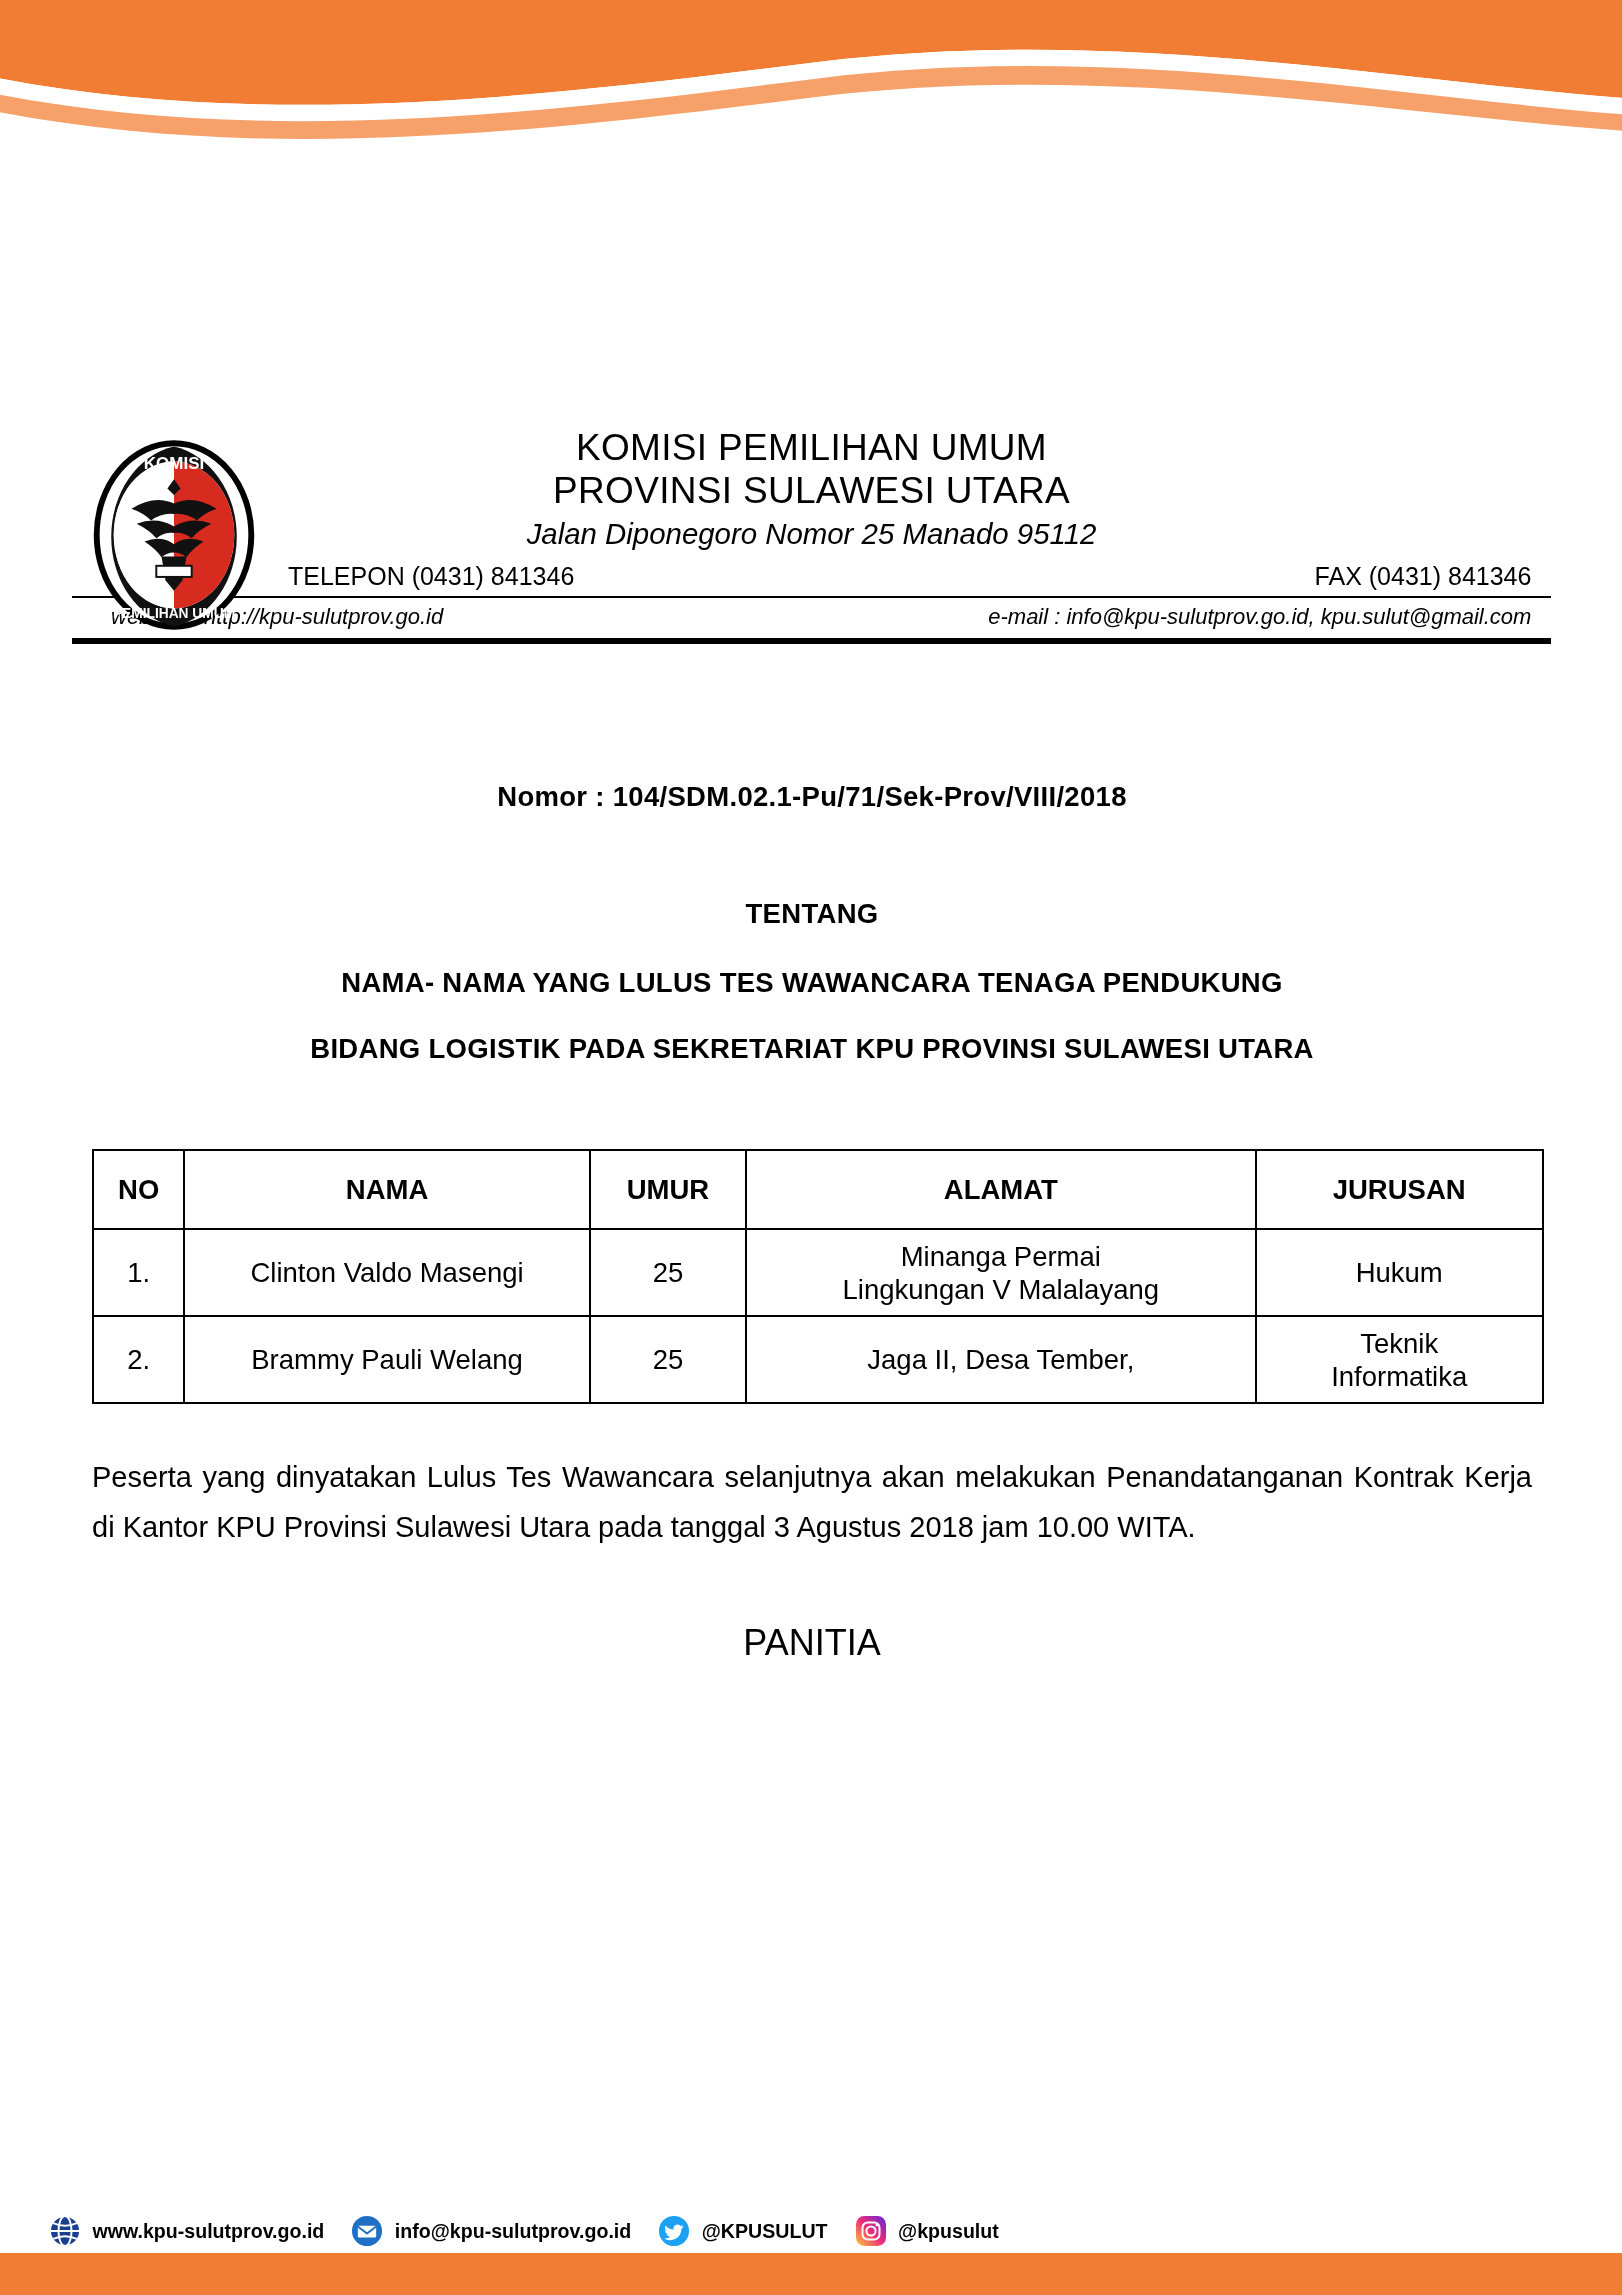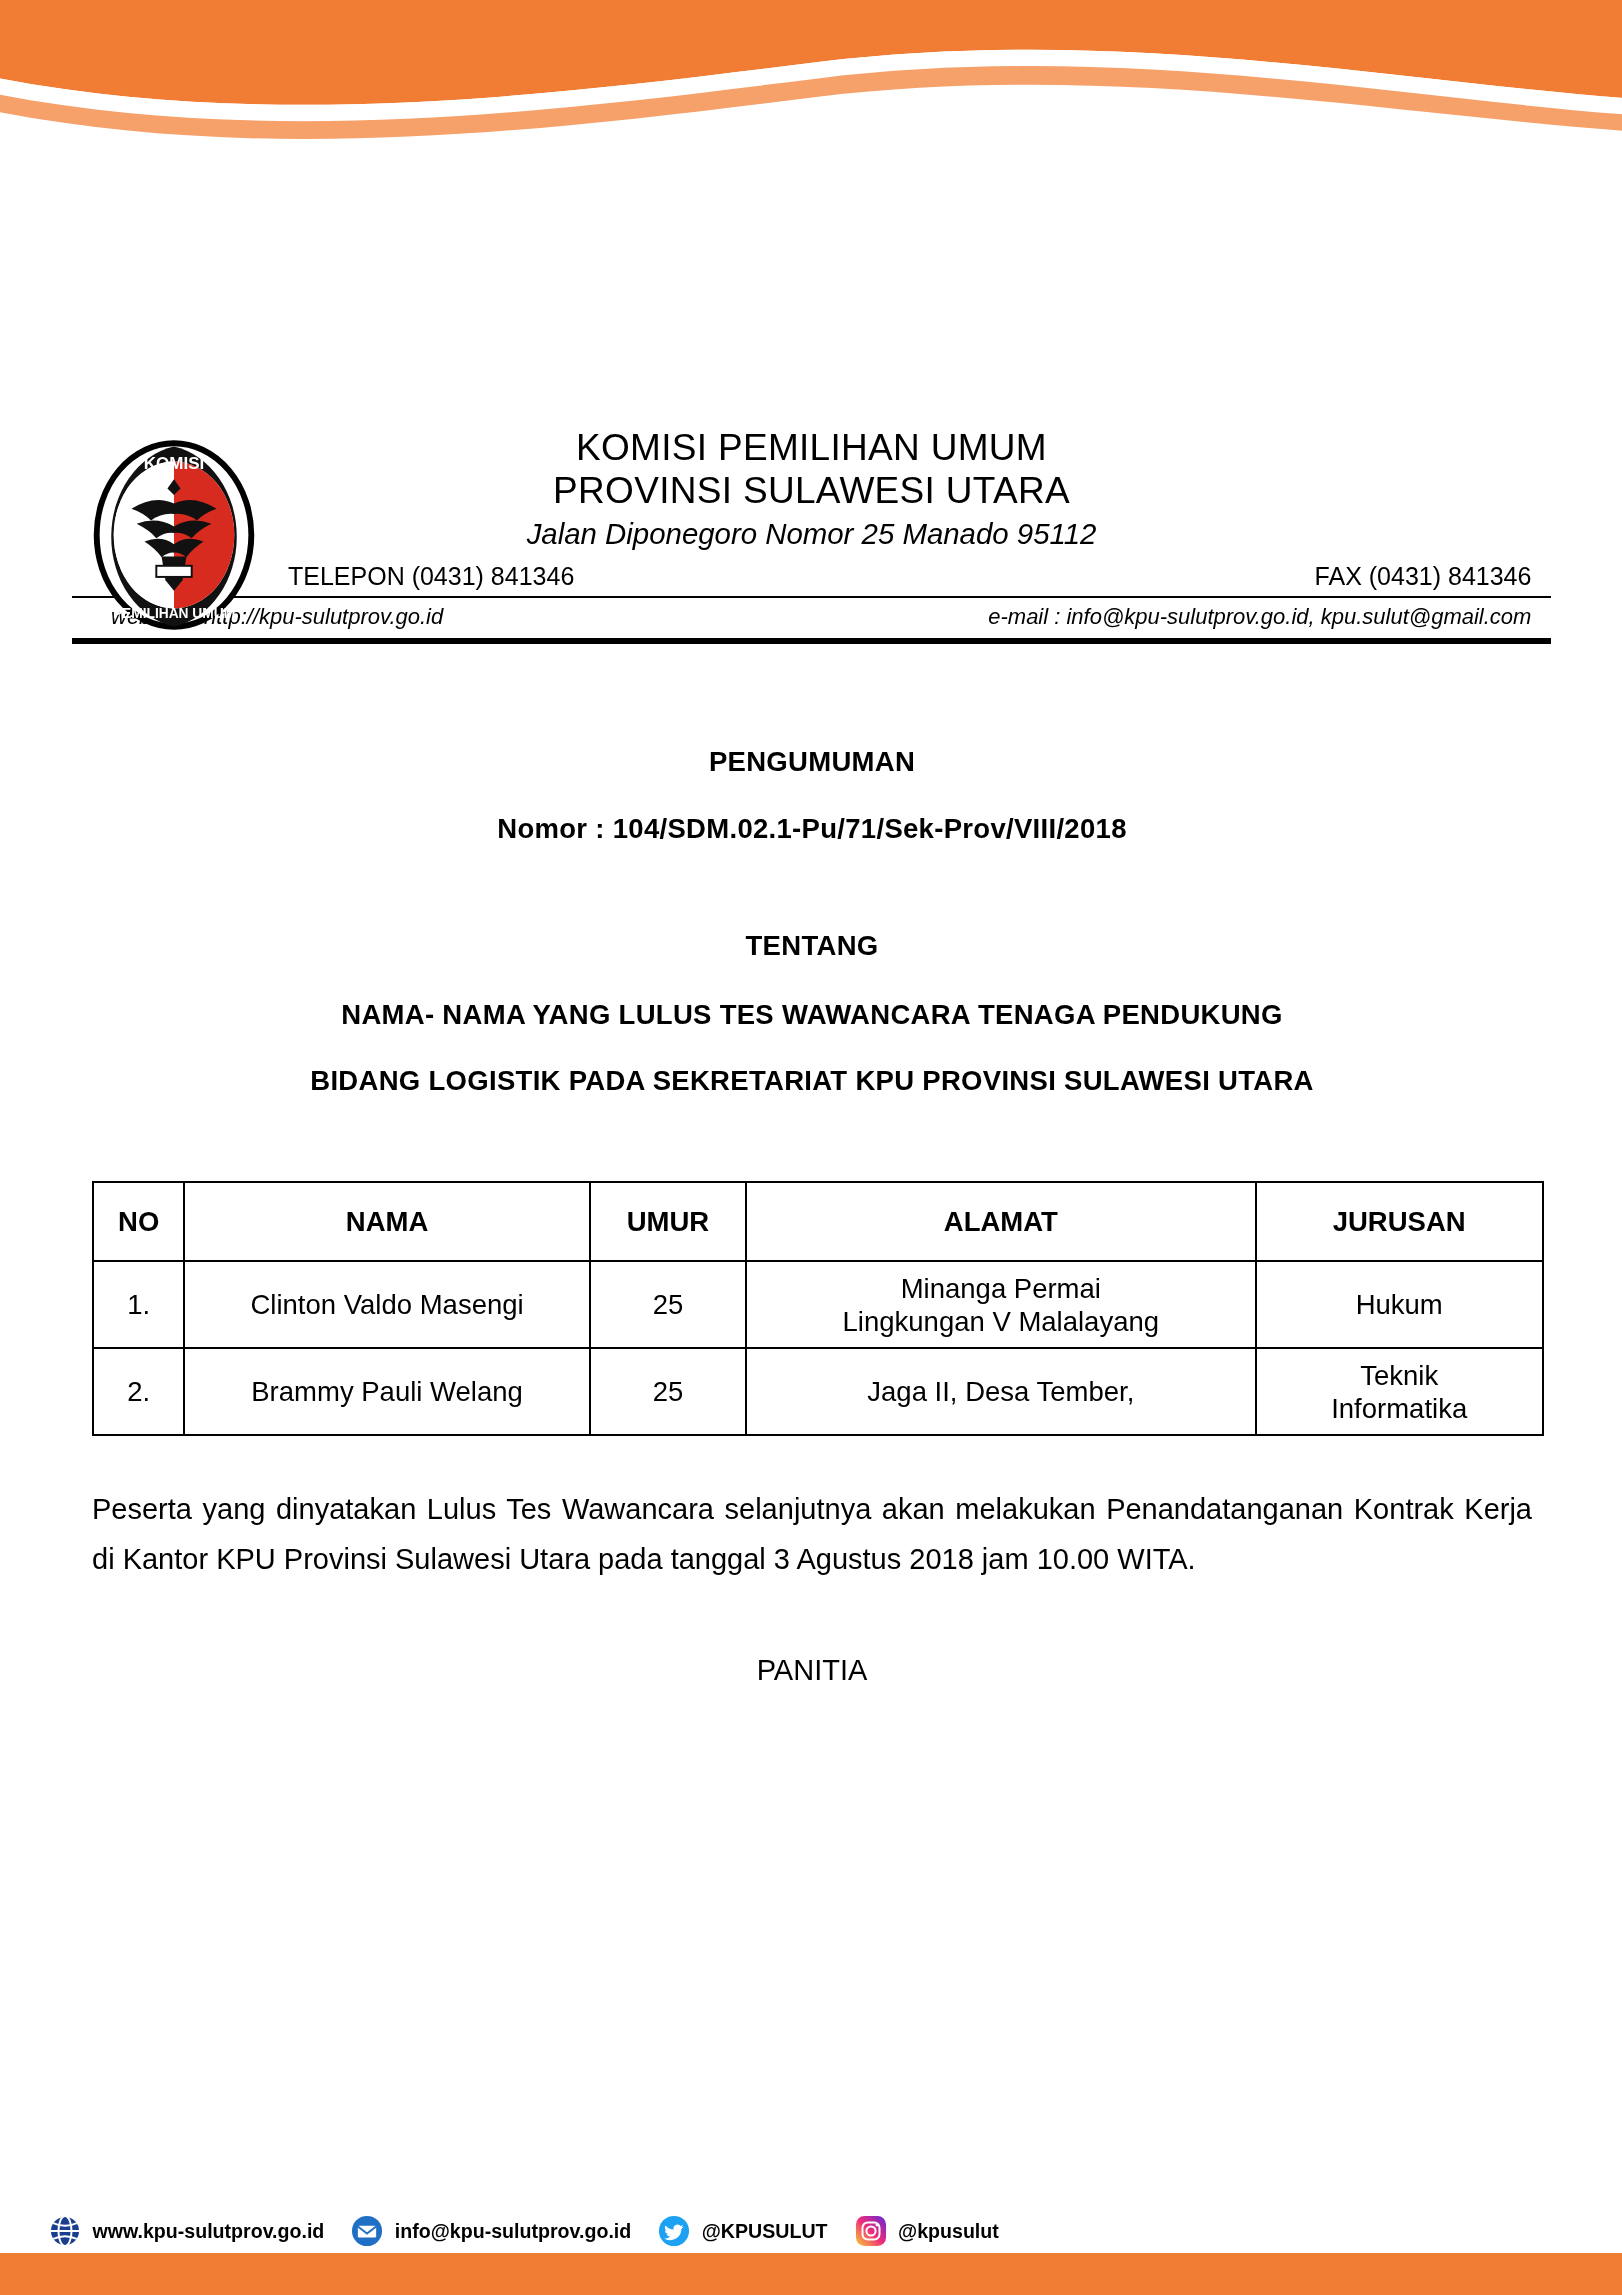--- a/index.html
+++ b/index.html
@@ -141,21 +141,21 @@
   .para {
     margin-top: 49px;
     font-size: 29px;
     line-height: 1.72;
     text-align: justify;
     text-justify: inter-word;
   }
   .panitia {
     margin-top: 69px;
     text-align: center;
-    font-size: 29px;
+    font-size: 36px;
   }
 
   
   .footer {
     position: absolute;
     left: 0;
     bottom: 0;
     width: 1623px;
     height: 124px;
   }
@@ -241,21 +241,20 @@
       <div>website : http://kpu-sulutprov.go.id</div>
       <div>e-mail : info@kpu-sulutprov.go.id, kpu.sulut@gmail.com</div>
     </div>
 
     <div class="rule-thick"></div>
   </div>
 </div>
 
 <div class="doc-body">
 
-  <div class="center-bold sp-1">PENGUMUMAN</div>
   <div class="center-bold sp-2">Nomor :  104/SDM.02.1-Pu/71/Sek-Prov/VIII/2018</div>
 
   <div class="center-bold sp-3">TENTANG</div>
   <div class="center-bold sp-4">NAMA- NAMA YANG LULUS TES WAWANCARA TENAGA PENDUKUNG</div>
   <div class="center-bold sp-5">BIDANG LOGISTIK PADA SEKRETARIAT KPU PROVINSI SULAWESI UTARA</div>
 
   <div class="tbl-wrap">
     <table class="data">
       <thead>
         <tr>

